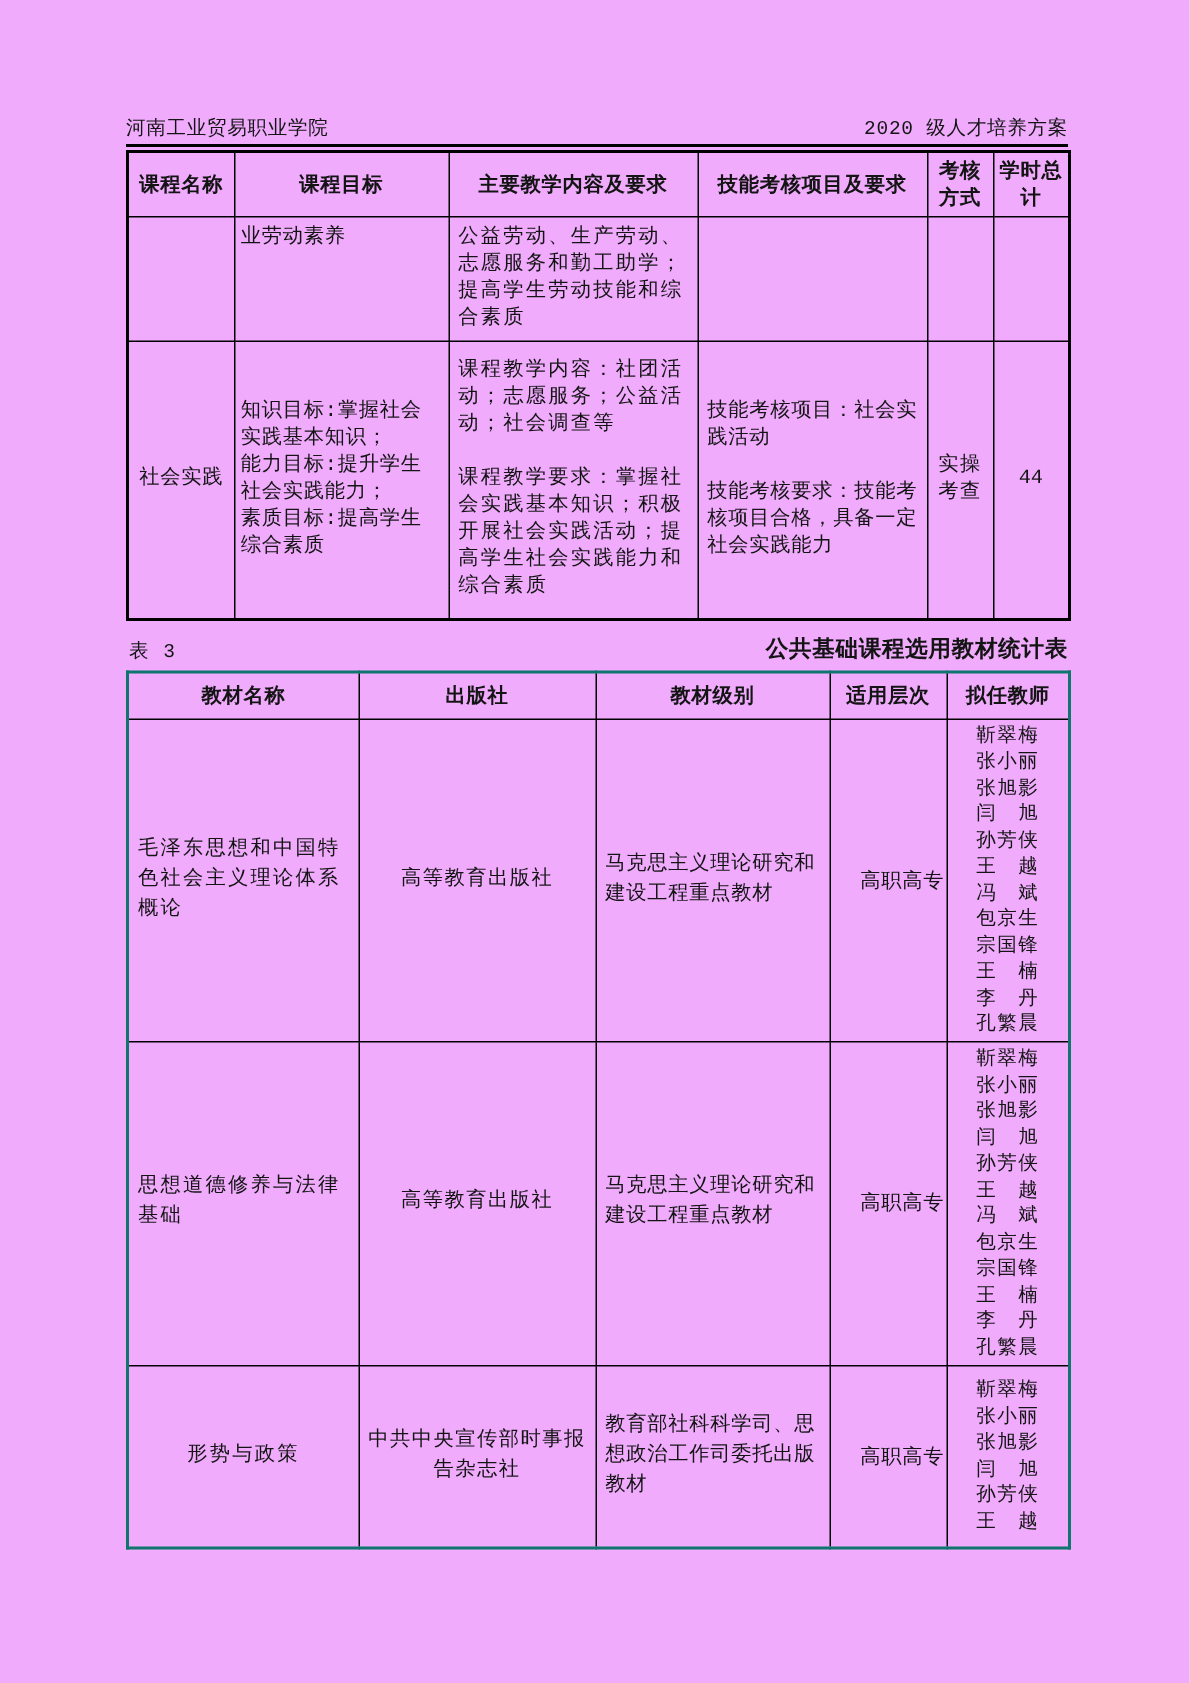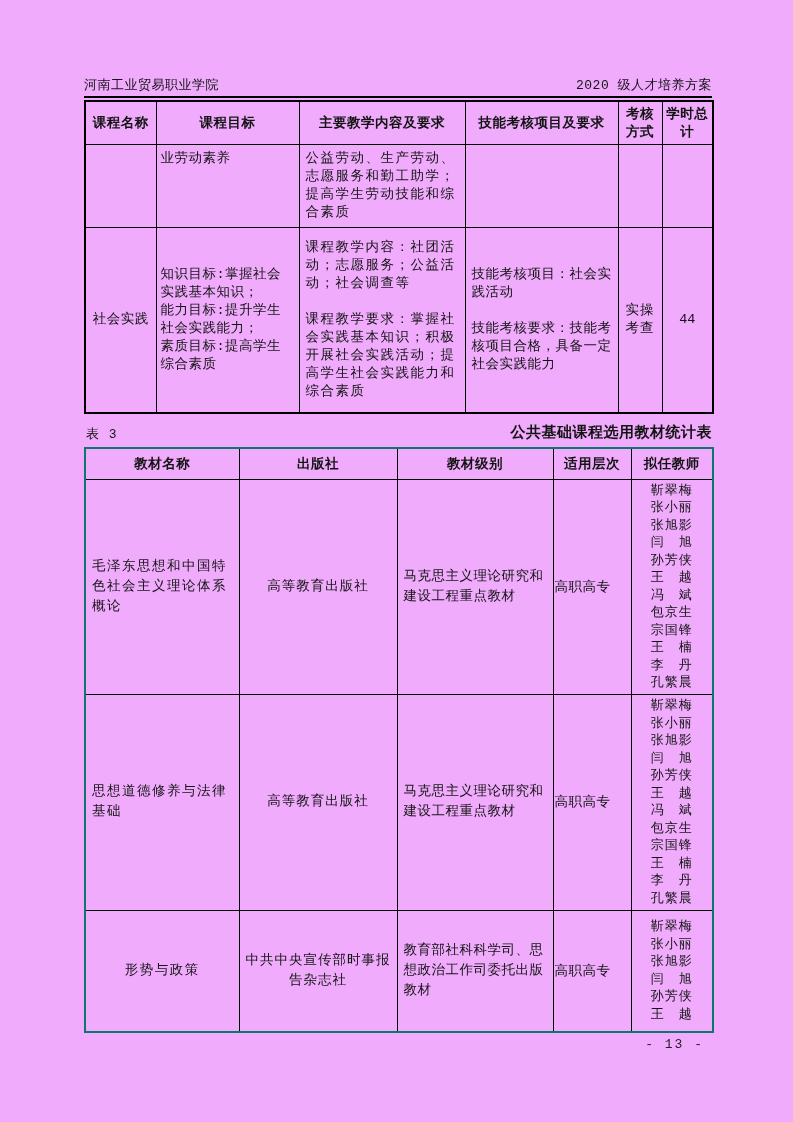--- a/index.html
+++ b/index.html
@@ -35,21 +35,21 @@
   .t3-caption { position:absolute; left:84px; top:423px; width:628px; height:20px; font-size:13px; }
   .t3-label { position:absolute; left:2px; top:2px; letter-spacing:1px; }
   .t3-title { position:absolute; left:0; top:0; width:100%; text-align:right; font-weight:bold; font-size:15px; letter-spacing:0.5px; }
   
   .t2 { position:absolute; left:84px; top:447px; width:628px; border:2px solid #0f766e; }
   .t2 td { font-size:13.5px; }
   .t2 .c-name   { text-align:left;  vertical-align:middle; padding:6px; letter-spacing:1.5px; line-height:20px; }
   .t2 .c-name.center, .t2 .c-pub.center { text-align:center; }
   .t2 .c-pub    { text-align:center;  vertical-align:middle; padding:6px; letter-spacing:1px; line-height:20px; }
   .t2 .c-level  { text-align:left;  vertical-align:middle; padding:6px; letter-spacing:0.5px; line-height:20px; }
-  .t2 .c-target { text-align:left; vertical-align:middle; letter-spacing:0.5px; }
+  .t2 .c-target { text-align:right; vertical-align:middle; letter-spacing:0.5px; }
   .t2 .c-teachers { text-align:center; vertical-align:middle; font-size:13px; line-height:17.5px; letter-spacing:1px; padding:2px 16px; }
   .t2 .row-last .c-teachers { vertical-align:middle; }
   
   .page-footer {
     position:absolute; left:84px; top:1037px; width:628px;
     text-align:right; padding-right:8px; box-sizing:border-box;
     font-size:13px; color:#222; letter-spacing:2px;
   }
 </style>
 </head>
@@ -171,15 +171,14 @@
       <td class="c-teachers">靳翠梅
 张小丽
 张旭影
 闫　旭
 孙芳侠
 王　越</td>
     </tr>
   </tbody>
     </table>
 
-  <div class="page-footer">- 13 -</div>
 
 </div>
 
 </body></html>

